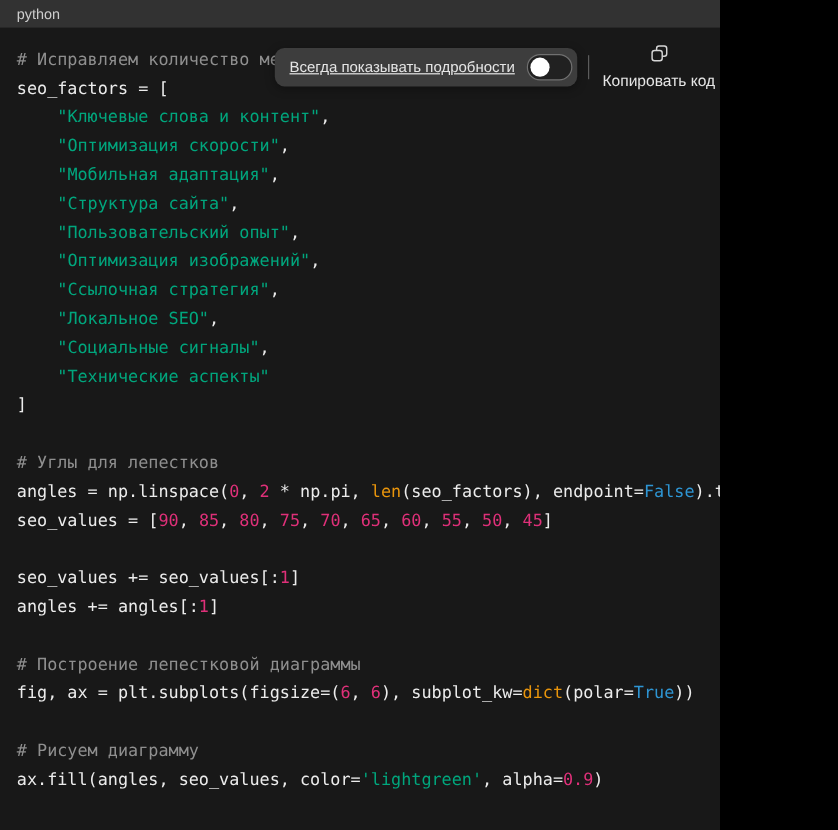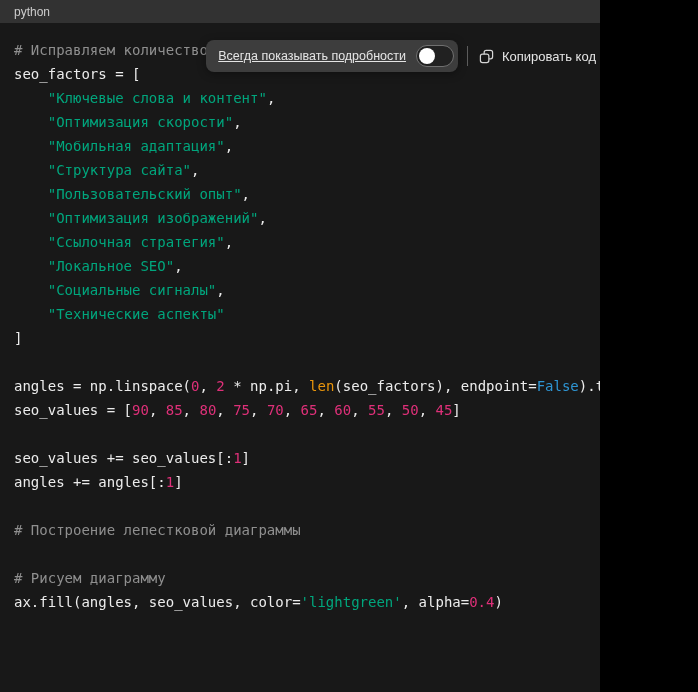--- a/index.html
+++ b/index.html
@@ -104,20 +104,21 @@
     gap:8px;
     background:transparent;
     border:none;
     padding:0 2px;
     margin:0;
     color:var(--overlay-text);
     font-family:inherit;
     font-size:13px;
     cursor:pointer;
     white-space:nowrap;
+    flex-direction:column;
   }
   .copy-icon svg{display:block;}
 </style>
 </head>
 <body>
 
 <div class="screen">
 
   <div class="code-header">
     <span class="lang-label">python</span>
@@ -131,30 +132,32 @@
       <div class="code-line"><span class="tok-plain">    </span><span class="tok-string">"Мобильная адаптация"</span><span class="tok-plain">,</span></div>
       <div class="code-line"><span class="tok-plain">    </span><span class="tok-string">"Структура сайта"</span><span class="tok-plain">,</span></div>
       <div class="code-line"><span class="tok-plain">    </span><span class="tok-string">"Пользовательский опыт"</span><span class="tok-plain">,</span></div>
       <div class="code-line"><span class="tok-plain">    </span><span class="tok-string">"Оптимизация изображений"</span><span class="tok-plain">,</span></div>
       <div class="code-line"><span class="tok-plain">    </span><span class="tok-string">"Ссылочная стратегия"</span><span class="tok-plain">,</span></div>
       <div class="code-line"><span class="tok-plain">    </span><span class="tok-string">"Локальное SEO"</span><span class="tok-plain">,</span></div>
       <div class="code-line"><span class="tok-plain">    </span><span class="tok-string">"Социальные сигналы"</span><span class="tok-plain">,</span></div>
       <div class="code-line"><span class="tok-plain">    </span><span class="tok-string">"Технические аспекты"</span></div>
       <div class="code-line"><span class="tok-plain">]</span></div>
       <div class="code-line"></div>
+      <div class="code-line"><span class="tok-comment"># Углы для лепестков</span></div>
       <div class="code-line"><span class="tok-plain">angles = np.linspace(</span><span class="tok-number">0</span><span class="tok-plain">, </span><span class="tok-number">2</span><span class="tok-plain"> * np.pi, </span><span class="tok-builtin">len</span><span class="tok-plain">(seo_factors), endpoint=</span><span class="tok-keyword">False</span><span class="tok-plain">).tolist()</span></div>
       <div class="code-line"><span class="tok-plain">seo_values = [</span><span class="tok-number">90</span><span class="tok-plain">, </span><span class="tok-number">85</span><span class="tok-plain">, </span><span class="tok-number">80</span><span class="tok-plain">, </span><span class="tok-number">75</span><span class="tok-plain">, </span><span class="tok-number">70</span><span class="tok-plain">, </span><span class="tok-number">65</span><span class="tok-plain">, </span><span class="tok-number">60</span><span class="tok-plain">, </span><span class="tok-number">55</span><span class="tok-plain">, </span><span class="tok-number">50</span><span class="tok-plain">, </span><span class="tok-number">45</span><span class="tok-plain">]</span></div>
       <div class="code-line"></div>
       <div class="code-line"><span class="tok-plain">seo_values += seo_values[:</span><span class="tok-number">1</span><span class="tok-plain">]</span></div>
       <div class="code-line"><span class="tok-plain">angles += angles[:</span><span class="tok-number">1</span><span class="tok-plain">]</span></div>
       <div class="code-line"></div>
       <div class="code-line"><span class="tok-comment"># Построение лепестковой диаграммы</span></div>
+      <div class="code-line"><span class="tok-plain">fig, ax = plt.subplots(figsize=(</span><span class="tok-number">6</span><span class="tok-plain">, </span><span class="tok-number">6</span><span class="tok-plain">), subplot_kw=</span><span class="tok-builtin">dict</span><span class="tok-plain">(polar=</span><span class="tok-keyword">True</span><span class="tok-plain">))</span></div>
       <div class="code-line"></div>
       <div class="code-line"><span class="tok-comment"># Рисуем диаграмму</span></div>
-      <div class="code-line"><span class="tok-plain">ax.fill(angles, seo_values, color=</span><span class="tok-string">'lightgreen'</span><span class="tok-plain">, alpha=</span><span class="tok-number">0.4</span><span class="tok-plain">)</span></div>
+      <div class="code-line"><span class="tok-plain">ax.fill(angles, seo_values, color=</span><span class="tok-string">'lightgreen'</span><span class="tok-plain">, alpha=</span><span class="tok-number">0.9</span><span class="tok-plain">)</span></div>
     </div>
 
   <div class="float-toolbar">
     <div class="pill">
       <span class="pill-label">Всегда показывать подробности</span>
       <div class="switch" role="switch" aria-checked="off">
         <div class="knob"></div>
       </div>
     </div>
     <div class="tdivider"></div>

